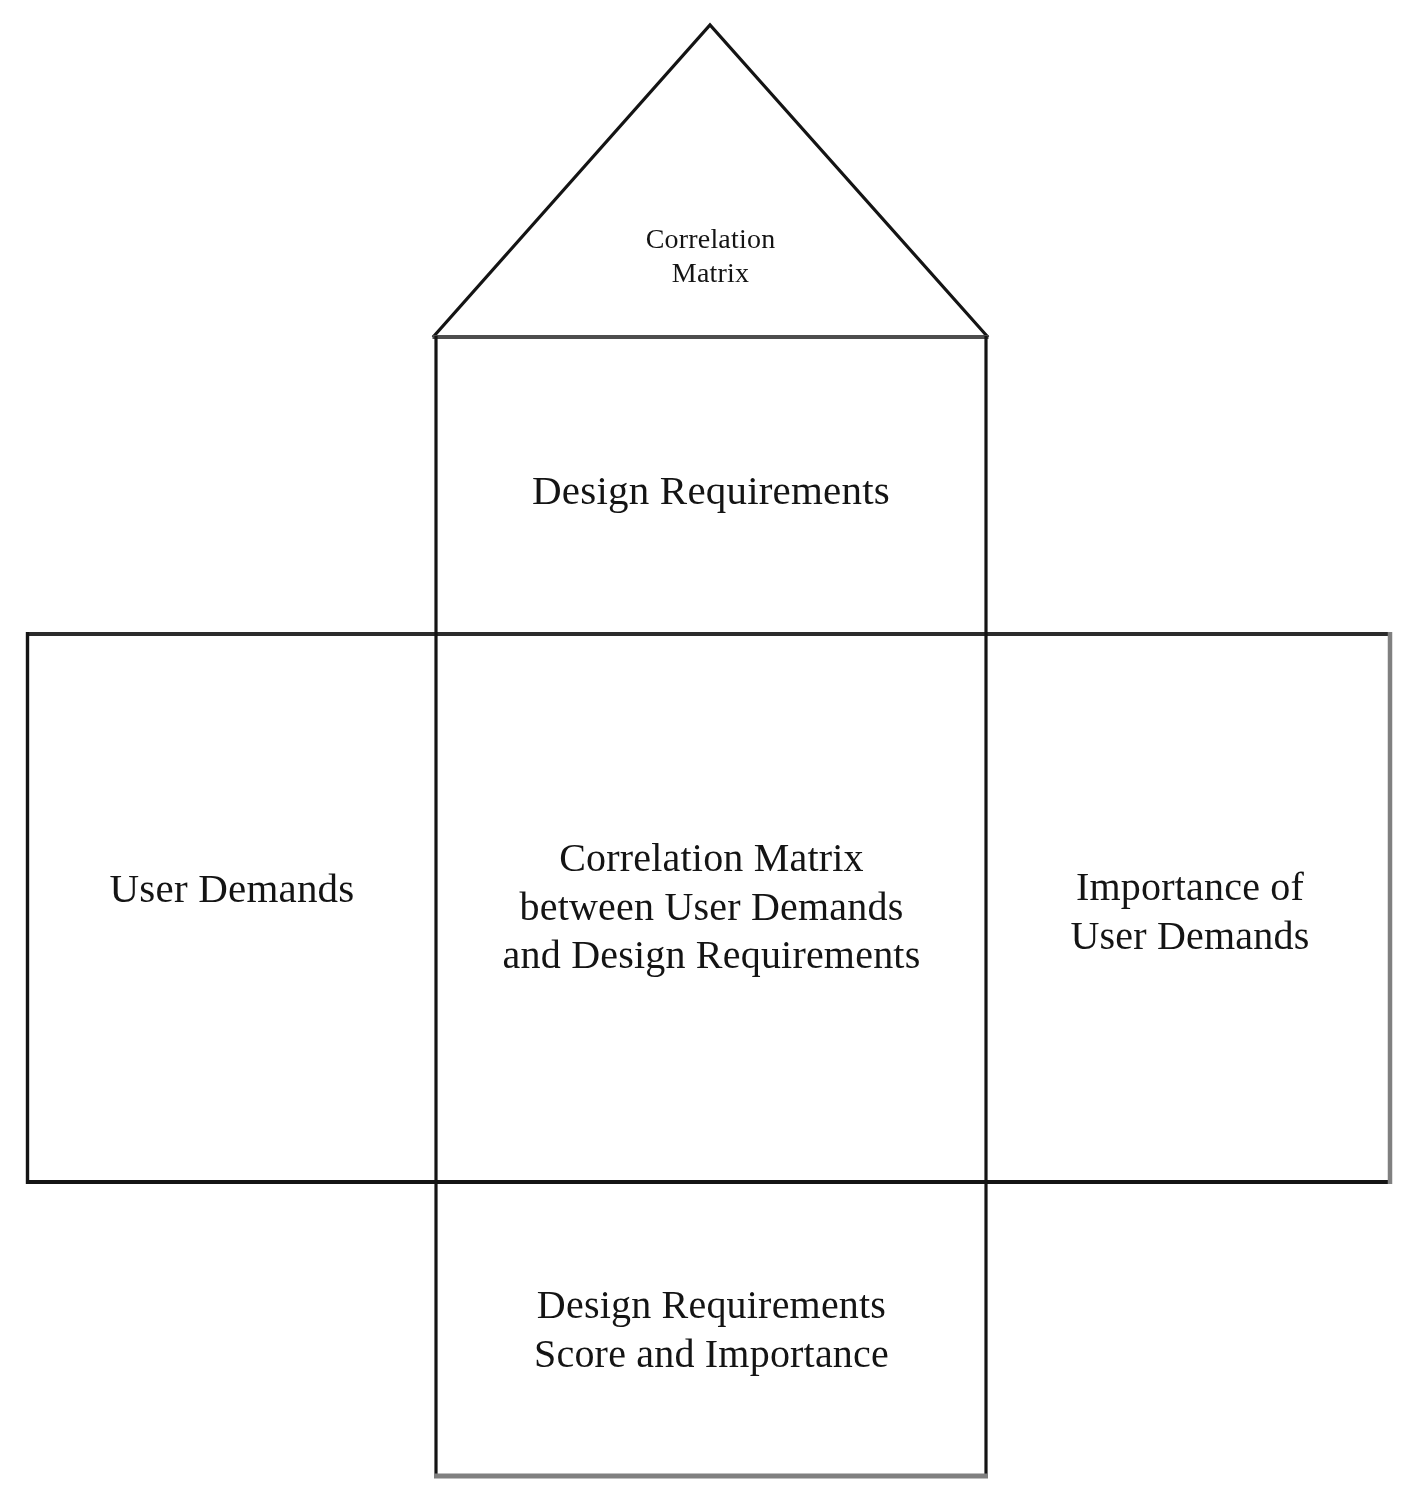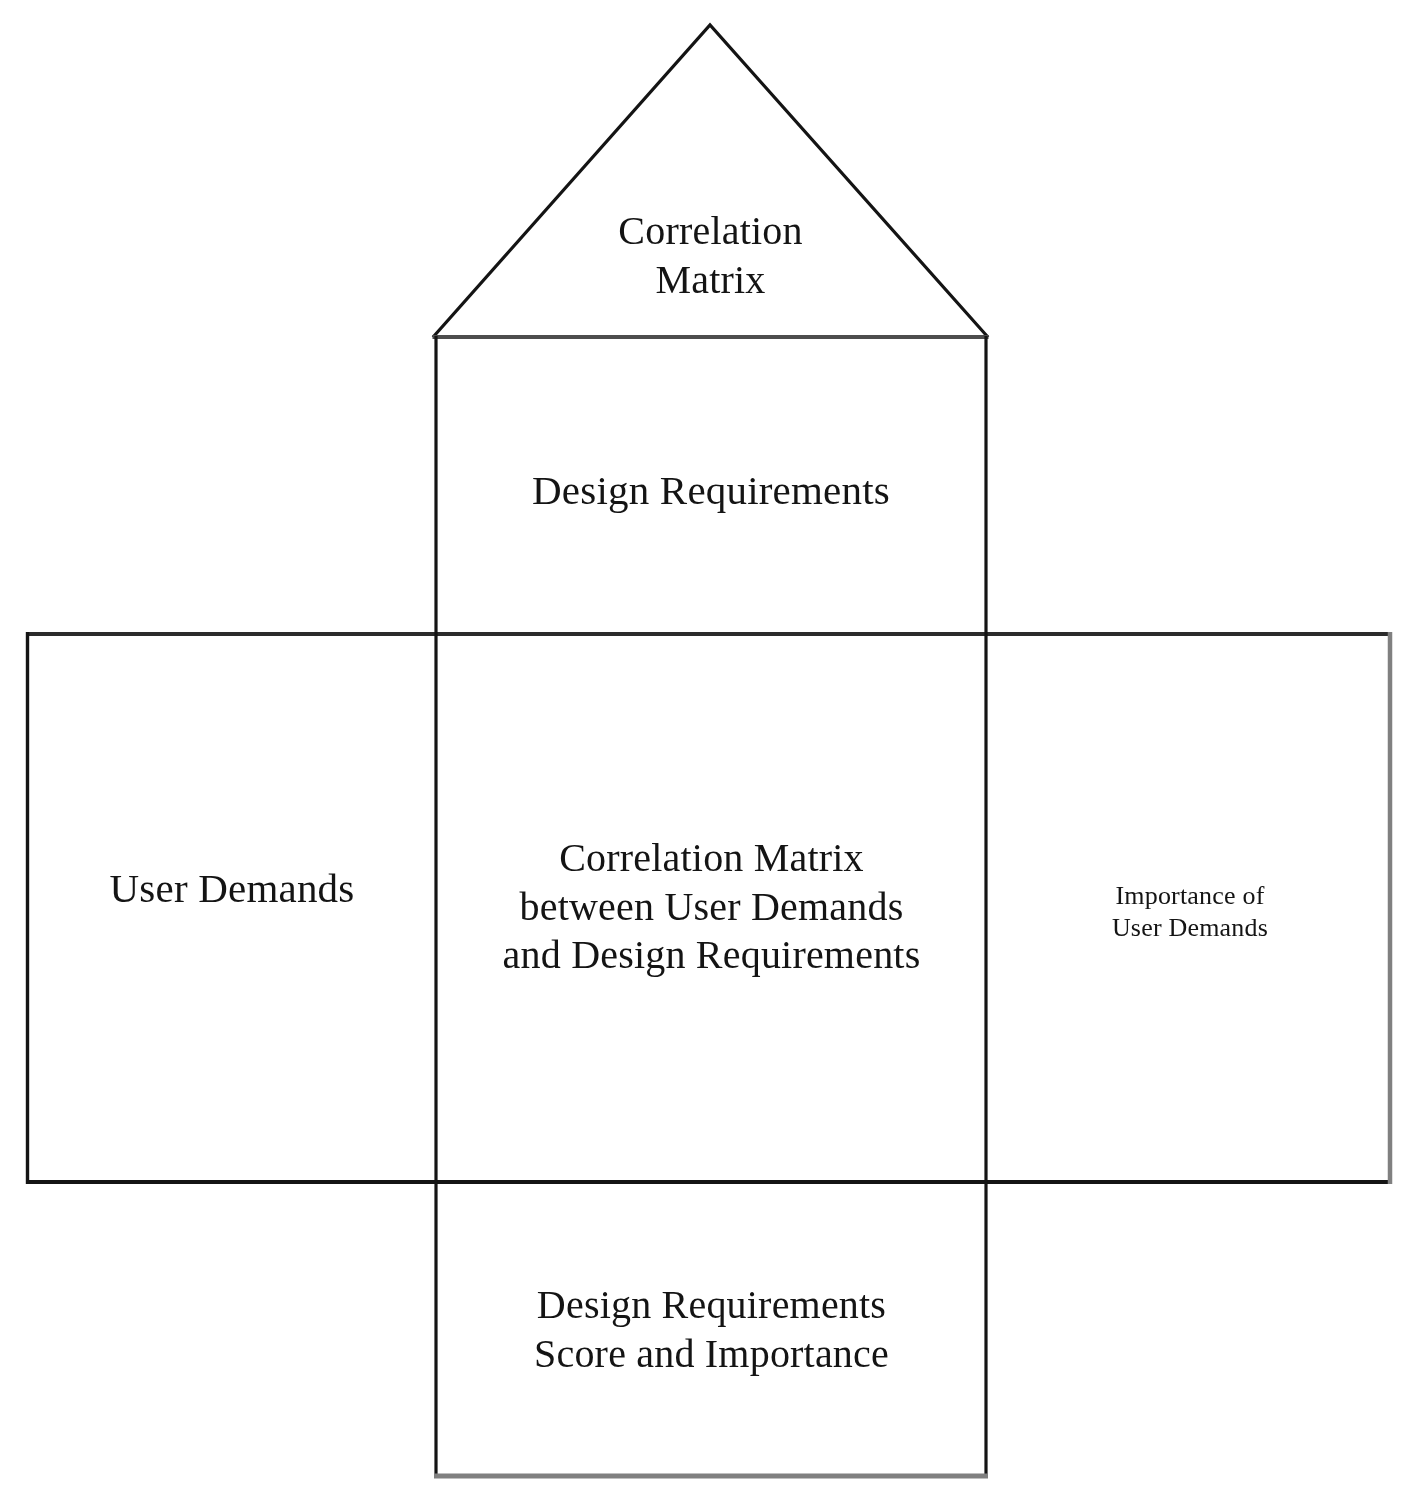--- a/index.html
+++ b/index.html
@@ -37,21 +37,21 @@
     white-space: pre-line;
     font-weight: 400;
     color: #141414;
   }
   
   #roof-label {
     left: 434px;
     top: 196px;
     width: 553px;
     height: 120px;
-    font-size: 40px;
+    font-size: 28px;
   }
   
   #design-req-label {
     left: 436px;
     top: 430px;
     width: 550px;
     height: 120px;
     font-size: 41px;
   }
   
@@ -69,21 +69,21 @@
     width: 549px;
     height: 160px;
     font-size: 40px;
   }
   
   #importance-label {
     left: 988px;
     top: 852px;
     width: 404px;
     height: 120px;
-    font-size: 26px;
+    font-size: 40px;
   }
   
   #scores-label {
     left: 437px;
     top: 1270px;
     width: 549px;
     height: 120px;
     font-size: 40px;
   }
 </style>

